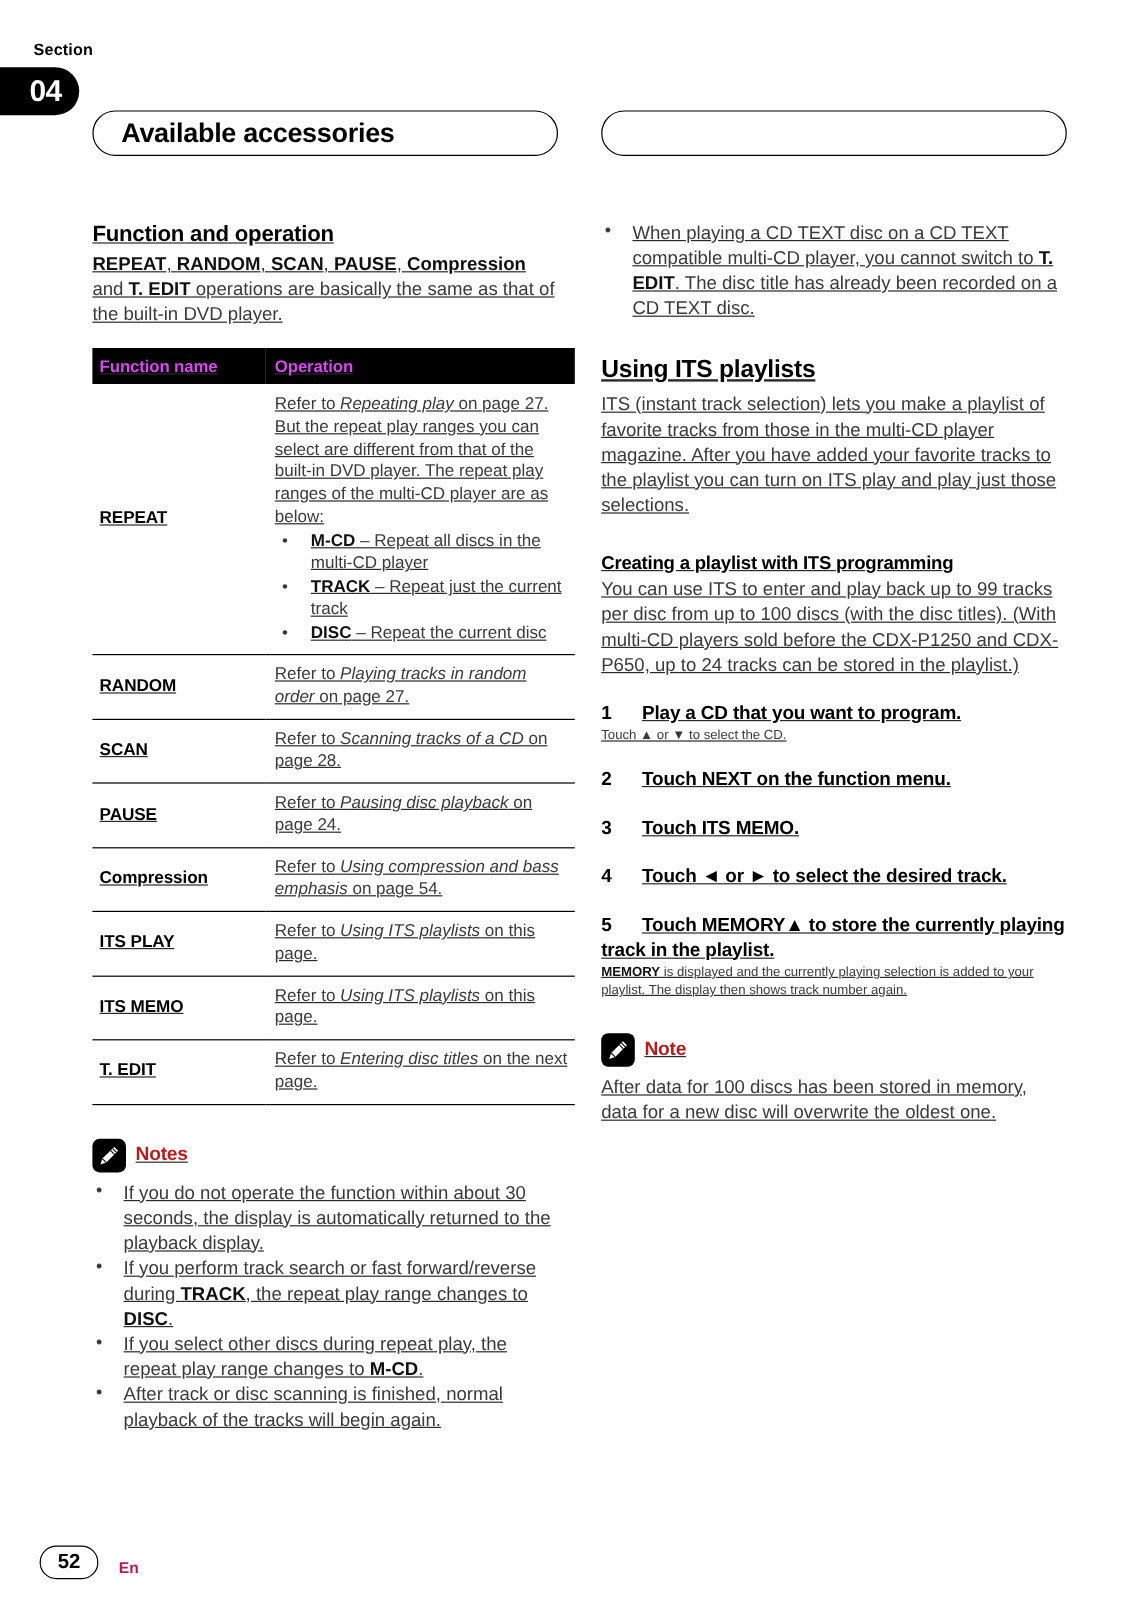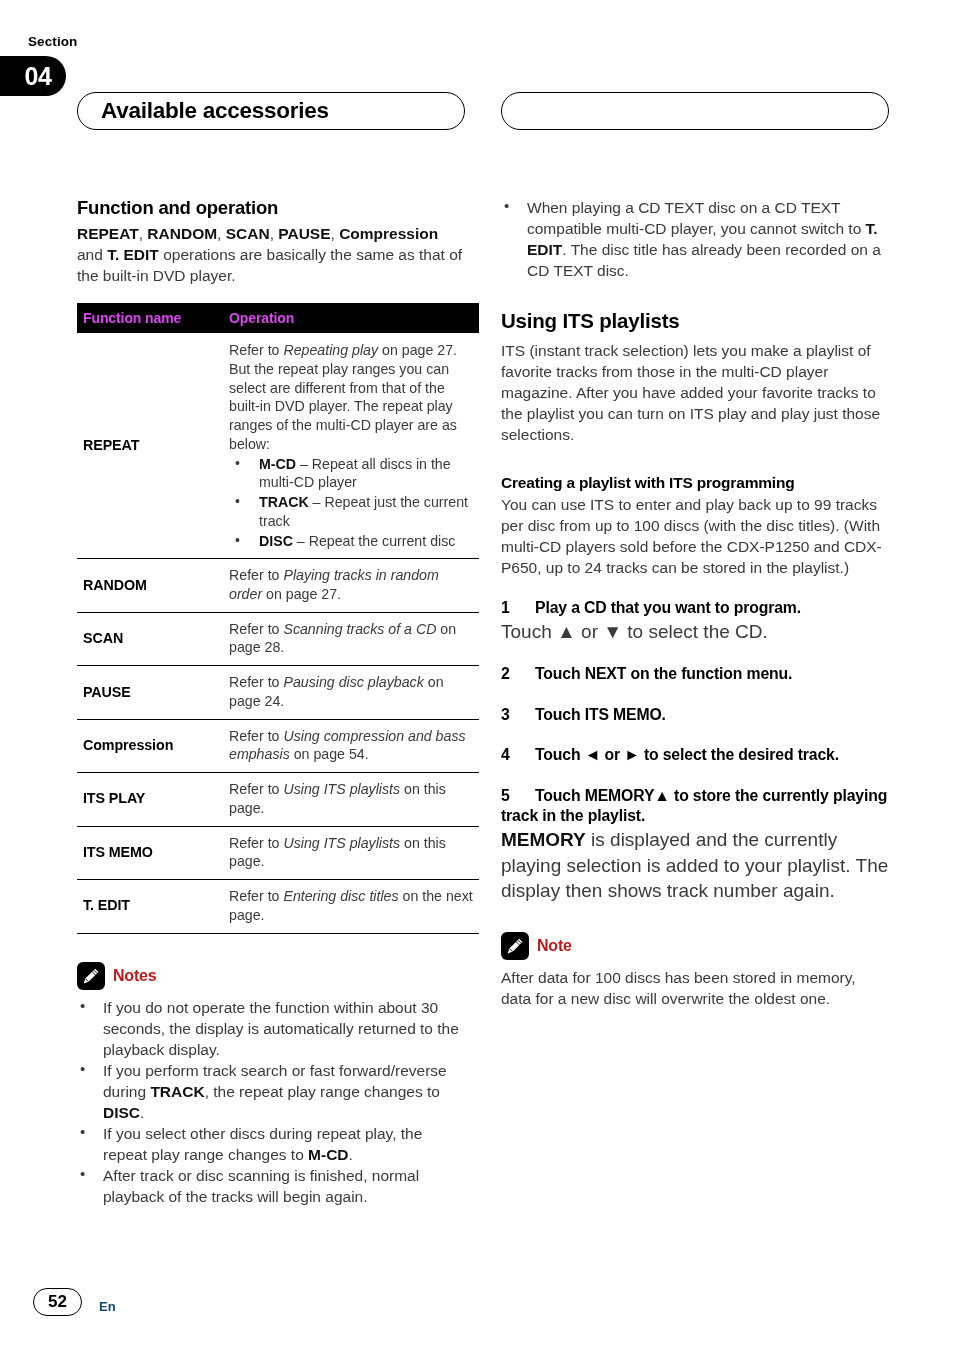--- a/index.html
+++ b/index.html
@@ -84,22 +84,23 @@
     width: 388px;
     height: 38px;
     border: 1.4px solid #000;
     border-radius: 19px;
     box-sizing: border-box;
   }
 
   
   .col {
     position: absolute;
-    top: 197px;
+    top: 184px;
     width: 388px;
+    text-decoration: underline;
   }
   .col-left { left: 77px; }
   .col-right { left: 501px; }
 
   h2.heading {
     font-size: 18.5px;
     font-weight: bold;
     color: #000;
     margin: 0 0 4px 0;
     letter-spacing: -0.2px;
@@ -242,21 +243,21 @@
     color: #000;
     line-height: 1.3;
     letter-spacing: -0.15px;
     margin: 0;
   }
   .step .num {
     display: inline-block;
     width: 34px;
   }
   .step-body {
-    font-size: 19px;
+    font-size: 11px;
     line-height: 1.355;
     color: #3a3a3a;
     margin: 0;
   }
   .step-gap { height: 20px; }
 
   
   .footer {
     position: absolute;
     left: 33px;
@@ -274,21 +275,21 @@
     align-items: center;
     justify-content: center;
     font-size: 17px;
     font-weight: bold;
     color: #000;
     box-sizing: border-box;
   }
   .lang-code {
     font-size: 13px;
     font-weight: bold;
-    color: #0c4a6e;
+    color: #be185d;
     padding-top: 8px;
   }
 </style>
 </head>
 <body>
 
 <div class="page">
 
   <div class="header">
     <div class="section-label">Section</div>

